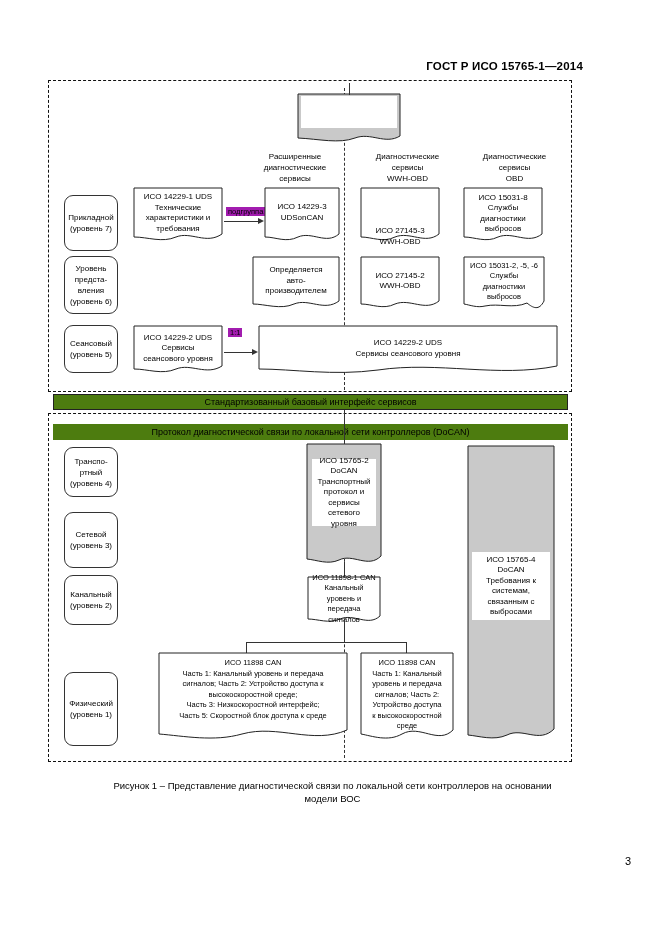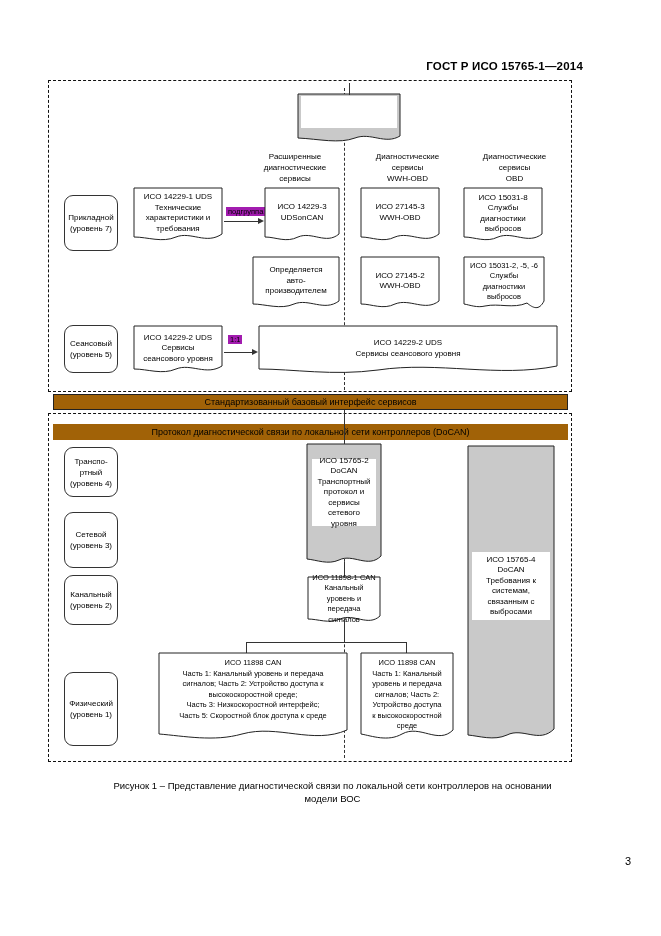--- a/index.html
+++ b/index.html
@@ -27,21 +27,21 @@
 
   
   .dash-frame{
     position:absolute;border:1.6px dashed #111;
     box-sizing:border-box;background:transparent;
   }
   #frame-upper{left:48px;top:80px;width:524px;height:312px;}
   #frame-lower{left:48px;top:413px;width:524px;height:349px;}
   .band{
     position:absolute;box-sizing:border-box;
-    border:1px solid #222;background:#a16207;
+    border:1px solid #222;background:#4d7c0f;
     display:flex;align-items:center;justify-content:center;
     font-size:9px;
   }
 
   
   .pill{
     position:absolute;box-sizing:border-box;
     border:1px solid #333;border-radius:9px;background:#fff;
     display:flex;align-items:center;justify-content:center;
     text-align:center;font-size:8px;line-height:11px;
@@ -112,20 +112,24 @@
 сервисы</div>
   <div class="col-head" style="left:355px;top:151px;width:105px;white-space:pre-line;">Диагностические
 сервисы
 WWH-OBD</div>
   <div class="col-head" style="left:462px;top:151px;width:105px;white-space:pre-line;">Диагностические
 сервисы
 OBD</div>
 
   <div class="pill" style="left:64px;top:187px;width:54px;height:56px;white-space:pre-line;margin-top:8px;">Прикладной
 (уровень 7)</div>
+  <div class="pill" style="left:64px;top:256px;width:54px;height:58px;white-space:pre-line;">Уровень
+предста-
+вления
+(уровень 6)</div>
   <div class="pill" style="left:64px;top:325px;width:54px;height:48px;white-space:pre-line;">Сеансовый
 (уровень 5)</div>
 
   <div class="doc-shape" style="left:133px;top:187px;width:90px;height:59px;">
     <svg width="90" height="59" viewBox="0 0 90 59" preserveAspectRatio="none">
       <path d="M1,1 L89,1 L89,47 C73,58 58,44 43,50 C29,56 15,50 1,50 Z" fill="#ffffff" stroke="#222" stroke-width="1"></path>
     </svg>
     <div class="doc-text" style="height:48px;white-space:pre-line;">ИСО 14229-1 UDS
 Технические
 характеристики и
@@ -141,21 +145,21 @@
       <path d="M1,1 L75,1 L75,47 C62,58 48,44 34,50 C22,56 12,50 1,50 Z" fill="#ffffff" stroke="#222" stroke-width="1"></path>
     </svg>
     <div class="doc-text" style="height:46px;align-items:center;white-space:pre-line;">ИСО 14229-3
 UDSonCAN</div>
   </div>
 
   <div class="doc-shape center" style="left:360px;top:187px;width:80px;height:59px;">
     <svg width="80" height="59" viewBox="0 0 80 59" preserveAspectRatio="none">
       <path d="M1,1 L79,1 L79,47 C65,58 50,44 35,50 C23,56 12,50 1,50 Z" fill="#ffffff" stroke="#222" stroke-width="1"></path>
     </svg>
-    <div class="doc-text" style="height:46px;align-items:center;white-space:pre-line;">ИСО 27145-3
+    <div class="doc-text" style="height:46px;align-items:center;white-space:pre-line;margin-top:24px;">ИСО 27145-3
 WWH-OBD</div>
   </div>
 
   <div class="doc-shape center" style="left:463px;top:187px;width:80px;height:59px;">
     <svg width="80" height="59" viewBox="0 0 80 59" preserveAspectRatio="none">
       <path d="M1,1 L79,1 L79,47 C65,58 50,44 35,50 C23,56 12,50 1,50 Z" fill="#ffffff" stroke="#222" stroke-width="1"></path>
     </svg>
     <div class="doc-text" style="height:48px;align-items:center;white-space:pre-line;">ИСО 15031-8
 Службы
 диагностики
@@ -193,21 +197,21 @@
     <svg width="90" height="52" viewBox="0 0 90 52" preserveAspectRatio="none">
       <path d="M1,1 L89,1 L89,41 C73,51 58,38 43,44 C29,50 15,44 1,44 Z" fill="#ffffff" stroke="#222" stroke-width="1"></path>
     </svg>
     <div class="doc-text" style="height:42px;align-items:center;white-space:pre-line;">ИСО 14229-2 UDS
 Сервисы
 сеансового уровня</div>
   </div>
 
   <div class="hline" style="left:224px;top:352px;width:30px;"></div>
   <div class="arrow-r" style="left:252px;top:348.5px;"></div>
-  <div class="edge-label" style="left:228px;top:335px;">1:1</div>
+  <div class="edge-label" style="left:228px;top:328px;">1:1</div>
 
   <div class="doc-shape center" style="left:258px;top:325px;width:300px;height:52px;">
     <svg width="300" height="52" viewBox="0 0 300 52" preserveAspectRatio="none">
       <path d="M1,1 L299,1 L299,41 C240,53 180,36 120,45 C75,51 35,44 1,44 Z" fill="#ffffff" stroke="#222" stroke-width="1"></path>
     </svg>
     <div class="doc-text" style="height:42px;align-items:center;white-space:pre-line;">ИСО 14229-2 UDS
 Сервисы сеансового уровня</div>
   </div>
 
   <div class="band" style="left:53px;top:394px;width:515px;height:16px;">Стандартизованный базовый интерфейс сервисов</div>

